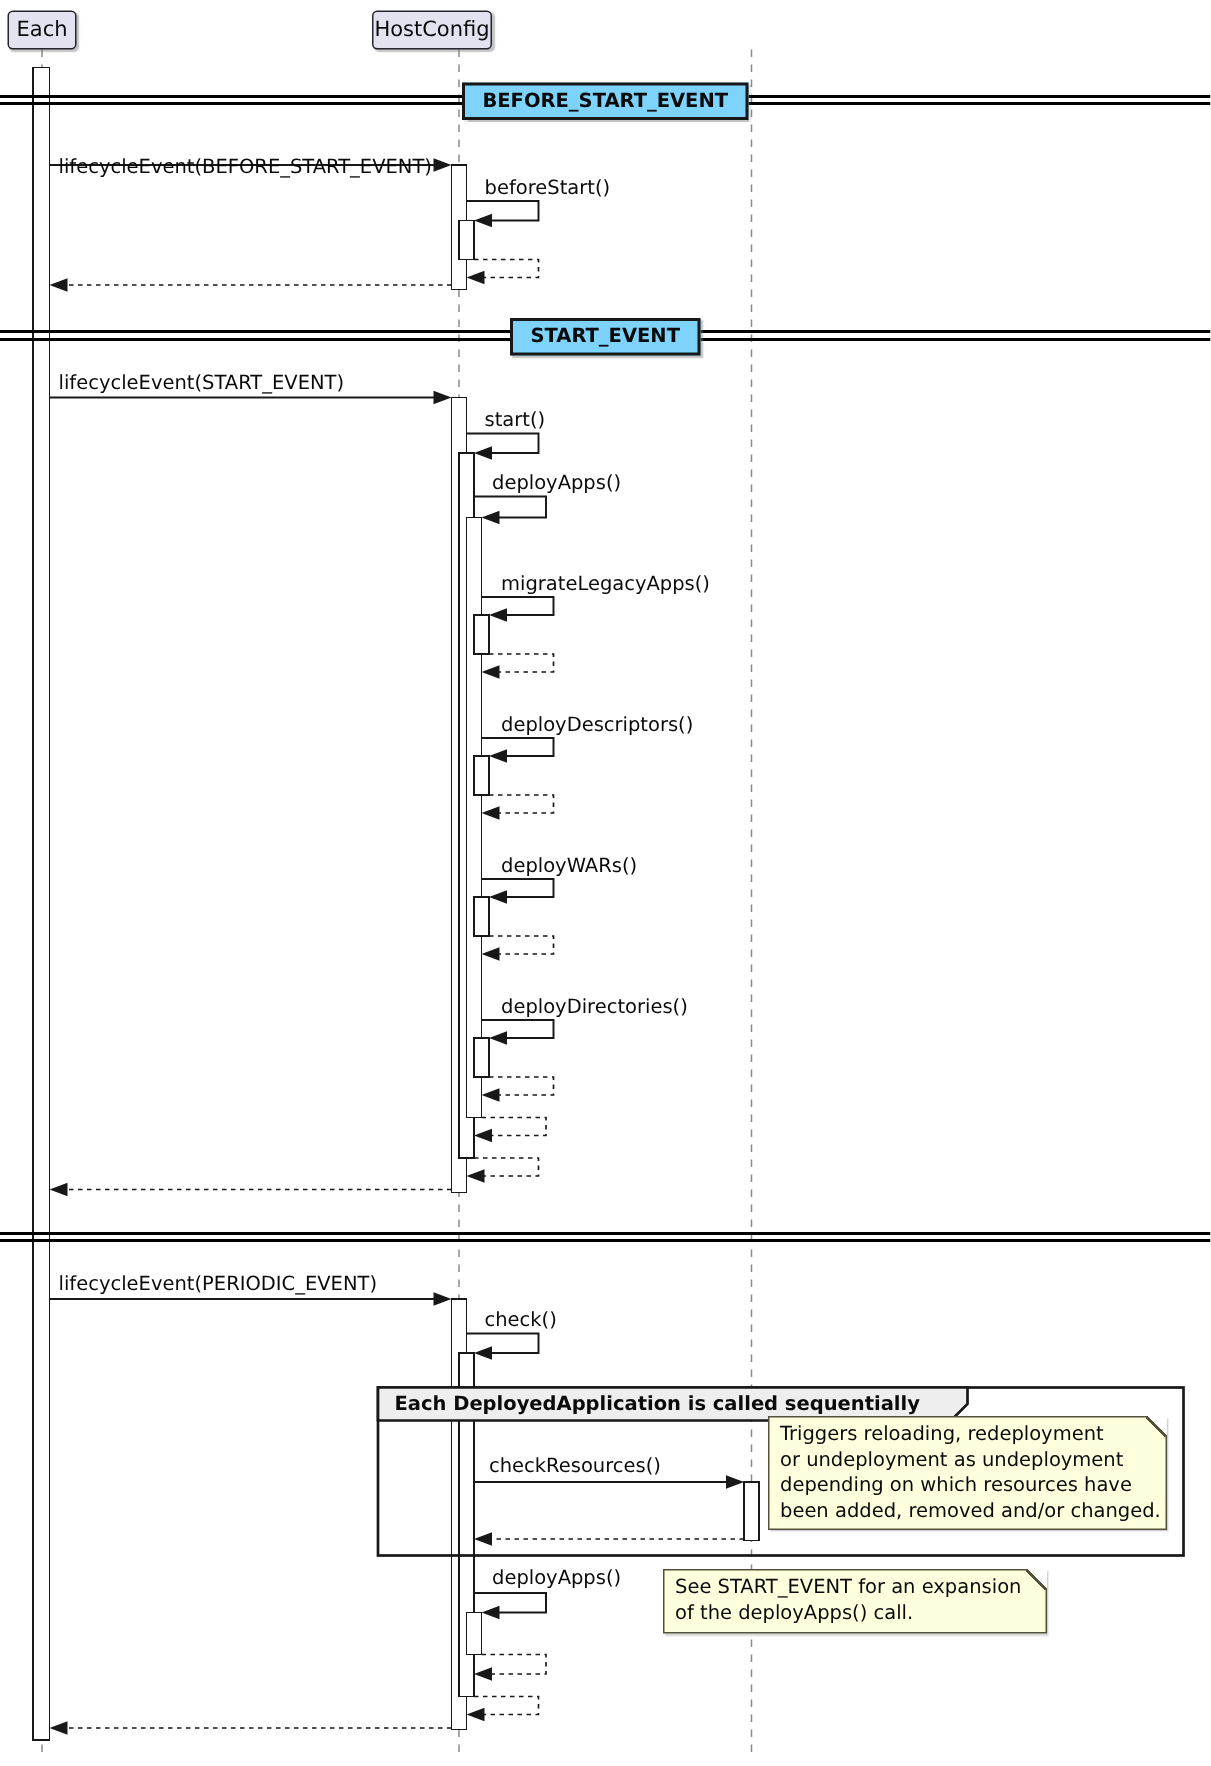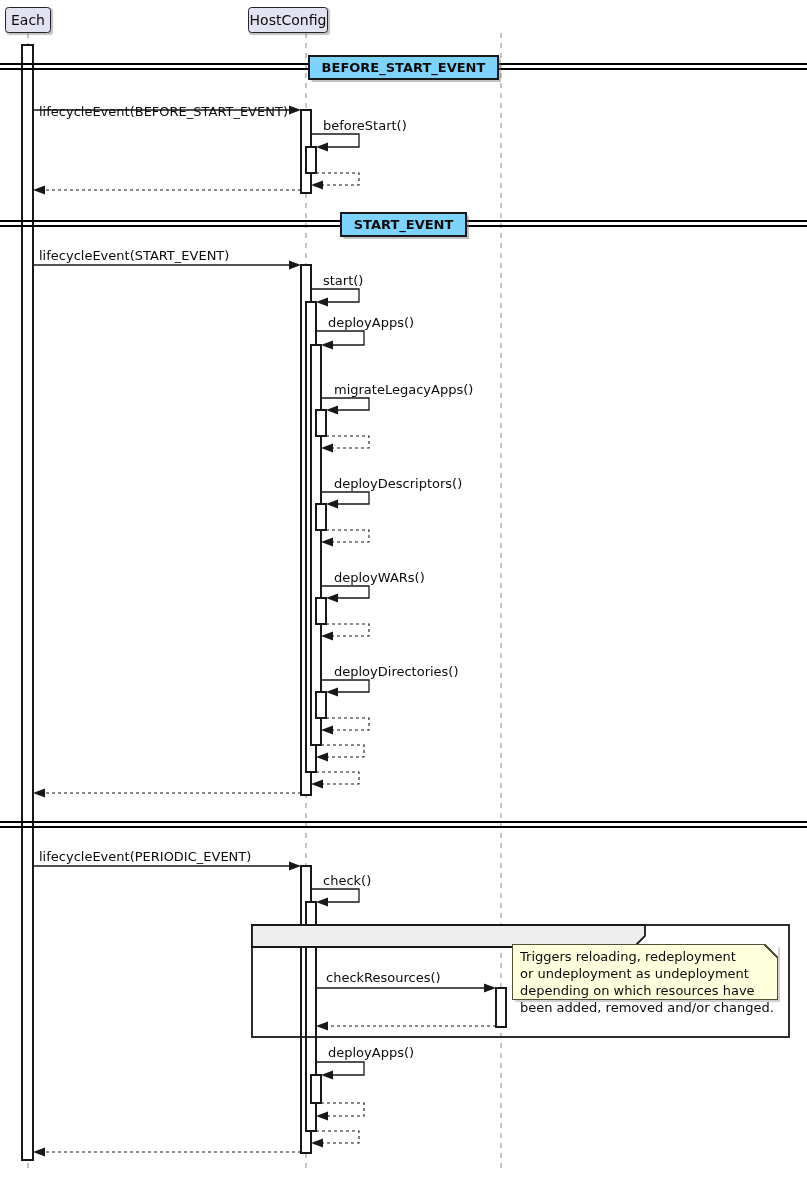--- a/index.html
+++ b/index.html
@@ -245,22 +245,28 @@
   <div class="lbl" style="left:328px;top:315px;">deployApps()</div>
   <div class="lbl" style="left:334px;top:382px;text-align:right;">migrateLegacyApps()</div>
   <div class="lbl" style="left:334px;top:476px;">deployDescriptors()</div>
   <div class="lbl" style="left:334px;top:570px;">deployWARs()</div>
   <div class="lbl" style="left:334px;top:664px;">deployDirectories()</div>
   <div class="lbl" style="left:39px;top:849px;">lifecycleEvent(PERIODIC_EVENT)</div>
   <div class="lbl" style="left:323px;top:873px;">check()</div>
   <div class="lbl" style="left:326px;top:970px;">checkResources()</div>
   <div class="lbl" style="left:328px;top:1045px;">deployApps()</div>
 
-
-  <div class="note" style="left:512px;top:944px;width:266px;height:56px;">
+  <div class="gtitle" style="left:263px;top:929px;">Each DeployedApplication is called sequentially</div>
+
+  <div class="note" style="left:512px;top:944px;width:266px;height:76px;">
     <span class="fold"></span>
     <span class="nline">Triggers reloading, redeployment</span>
     <span class="nline">or undeployment as undeployment</span>
     <span class="nline">depending on which resources have</span>
     <span class="nline">been added, removed and/or changed.</span>
   </div>
+  <div class="note" style="left:442px;top:1046px;width:256px;height:43px;">
+    <span class="fold"></span>
+    <span class="nline">See START_EVENT for an expansion</span>
+    <span class="nline">of the deployApps() call.</span>
+  </div>
 
 </div>
 
 </body></html>

